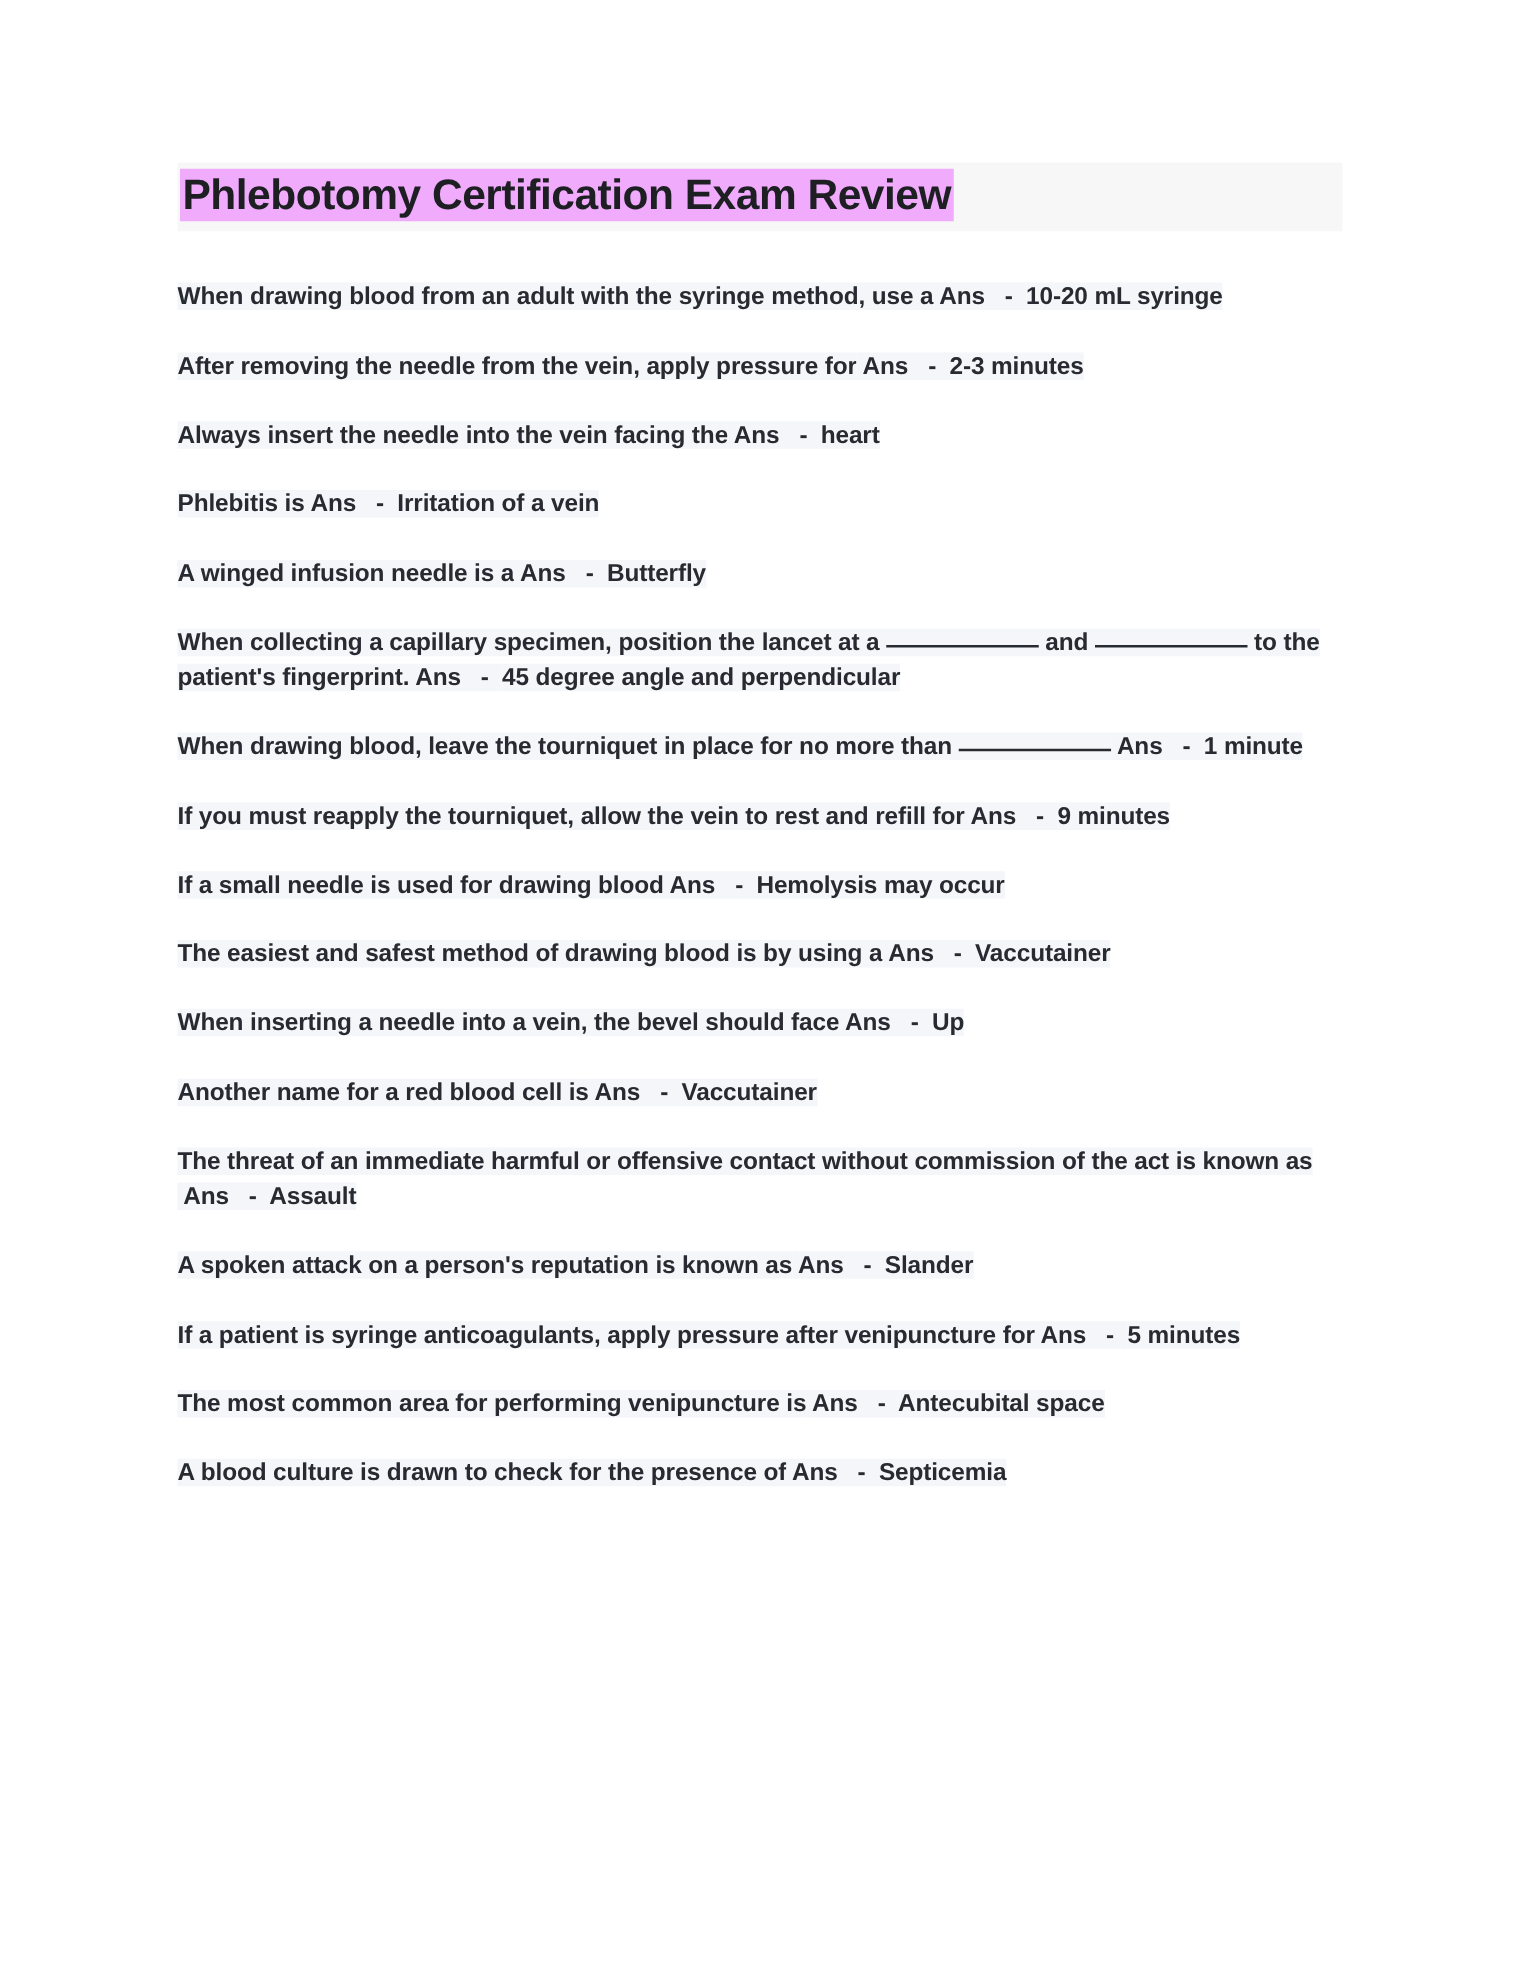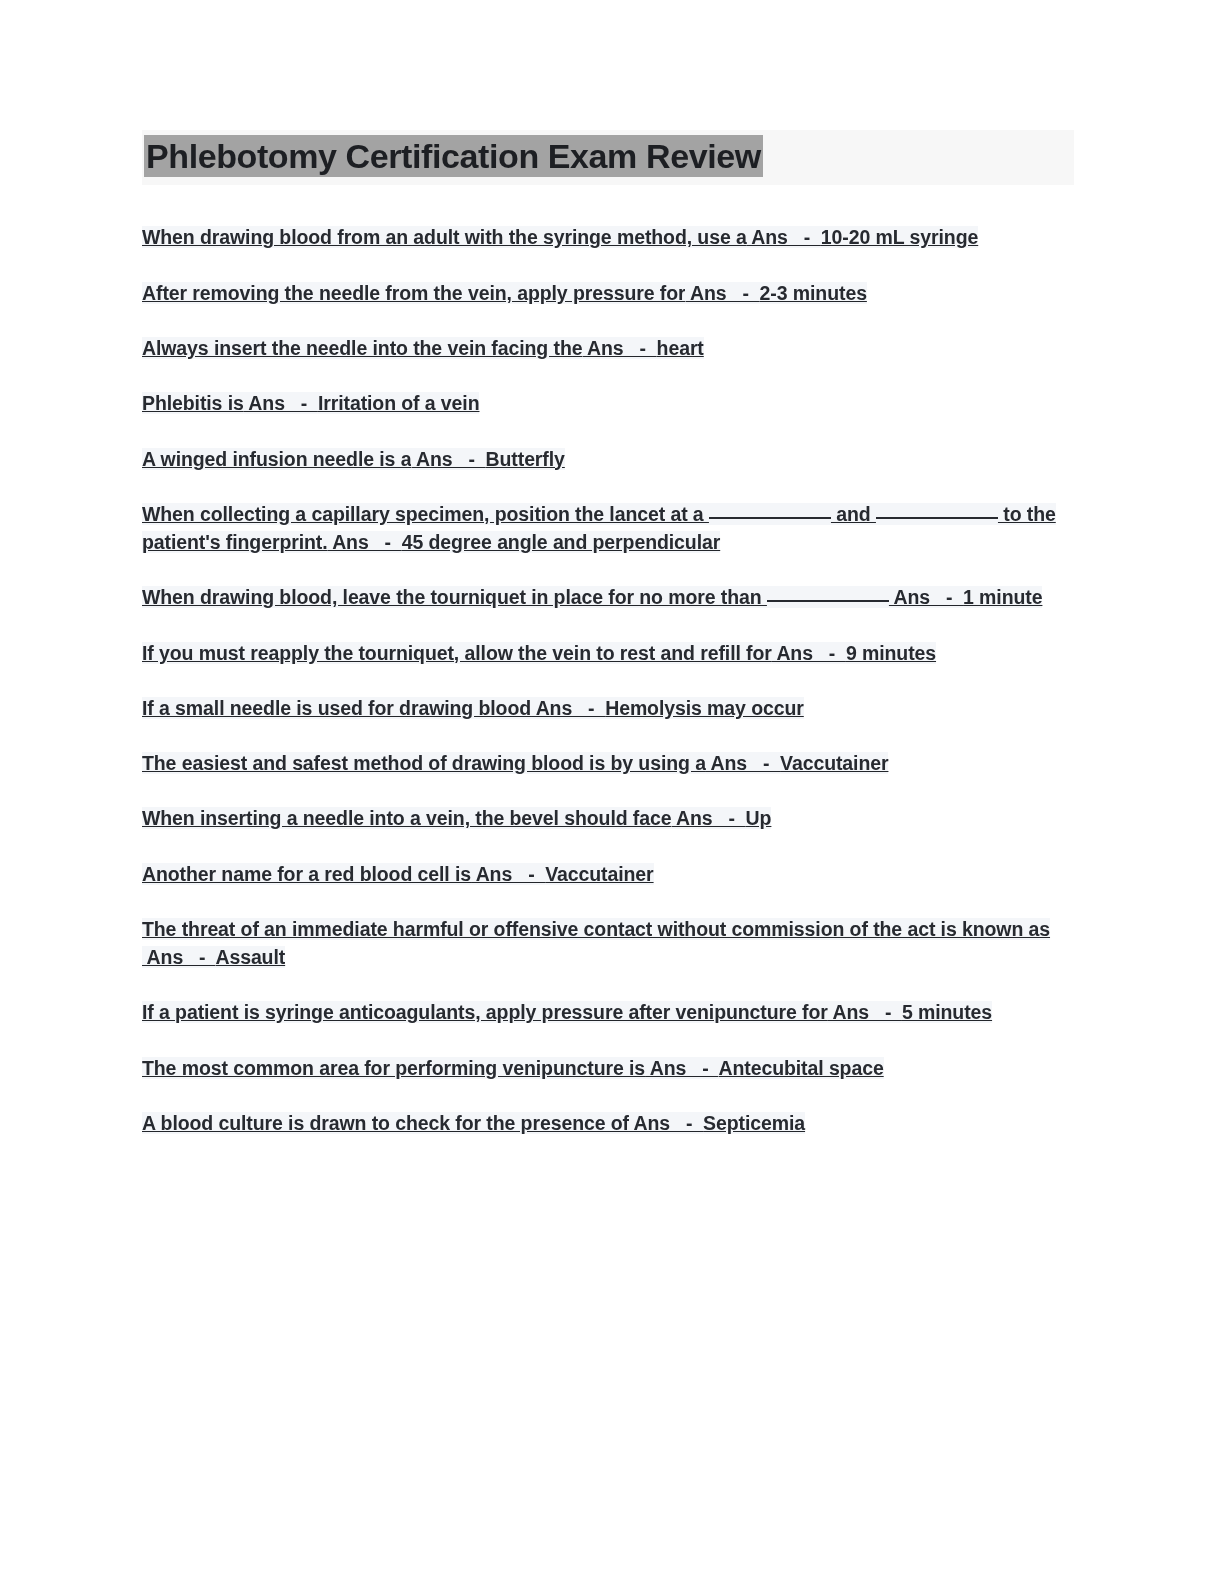--- a/index.html
+++ b/index.html
@@ -21,31 +21,30 @@
     box-sizing: border-box;
     padding: 130px 150px 0 142px;
   }
   .title-row {
     background: #f7f7f7;
     padding: 6px 0 8px 2px;
     margin-bottom: 38px;
   }
   .doc-title {
     display: inline;
-    background: #a3a3a3;
+    background: #f0abfc;
     font-size: 34px;
     font-weight: bold;
     letter-spacing: -0.4px;
     color: #1d1f23;
     line-height: 1.22;
     padding: 2px 2px 2px 2px;
   }
   .qa-list {
     display: block;
-    text-decoration: underline;
   }
   .qa {
     font-size: 19.5px;
     line-height: 1.45;
     font-weight: bold;
     color: #272a30;
     margin-bottom: 27px;
     max-width: 915px;
     letter-spacing: -0.1px;
   }
@@ -80,18 +79,19 @@
       <div class="qa"><span class="q">Phlebitis is</span><span class="q sep"> Ans   -  </span><span class="q">Irritation of a vein</span></div>
       <div class="qa"><span class="q">A winged infusion needle is a</span><span class="q sep"> Ans   -  </span><span class="q">Butterfly</span></div>
       <div class="qa"><span class="q">When collecting a capillary specimen, position the lancet at a <span class="blank"></span> and <span class="blank"></span> to the patient's fingerprint.</span><span class="q sep"> Ans   -  </span><span class="q">45 degree angle and perpendicular</span></div>
       <div class="qa"><span class="q">When drawing blood, leave the tourniquet in place for no more than <span class="blank"></span></span><span class="q sep"> Ans   -  </span><span class="q">1 minute</span></div>
       <div class="qa"><span class="q">If you must reapply the tourniquet, allow the vein to rest and refill for</span><span class="q sep"> Ans   -  </span><span class="q">9 minutes</span></div>
       <div class="qa"><span class="q">If a small needle is used for drawing blood</span><span class="q sep"> Ans   -  </span><span class="q">Hemolysis may occur</span></div>
       <div class="qa"><span class="q">The easiest and safest method of drawing blood is by using a</span><span class="q sep"> Ans   -  </span><span class="q">Vaccutainer</span></div>
       <div class="qa"><span class="q">When inserting a needle into a vein, the bevel should face</span><span class="q sep"> Ans   -  </span><span class="q">Up</span></div>
       <div class="qa"><span class="q">Another name for a red blood cell is</span><span class="q sep"> Ans   -  </span><span class="q">Vaccutainer</span></div>
       <div class="qa"><span class="q">The threat of an immediate harmful or offensive contact without commission of the act is known as</span><span class="q sep"> Ans   -  </span><span class="q">Assault</span></div>
+      <div class="qa"><span class="q">A spoken attack on a person's reputation is known as</span><span class="q sep"> Ans   -  </span><span class="q">Slander</span></div>
       <div class="qa"><span class="q">If a patient is syringe anticoagulants, apply pressure after venipuncture for</span><span class="q sep"> Ans   -  </span><span class="q">5 minutes</span></div>
       <div class="qa"><span class="q">The most common area for performing venipuncture is</span><span class="q sep"> Ans   -  </span><span class="q">Antecubital space</span></div>
       <div class="qa"><span class="q">A blood culture is drawn to check for the presence of</span><span class="q sep"> Ans   -  </span><span class="q">Septicemia</span></div>
     </div>
 
 </div>
 
 </body></html>

